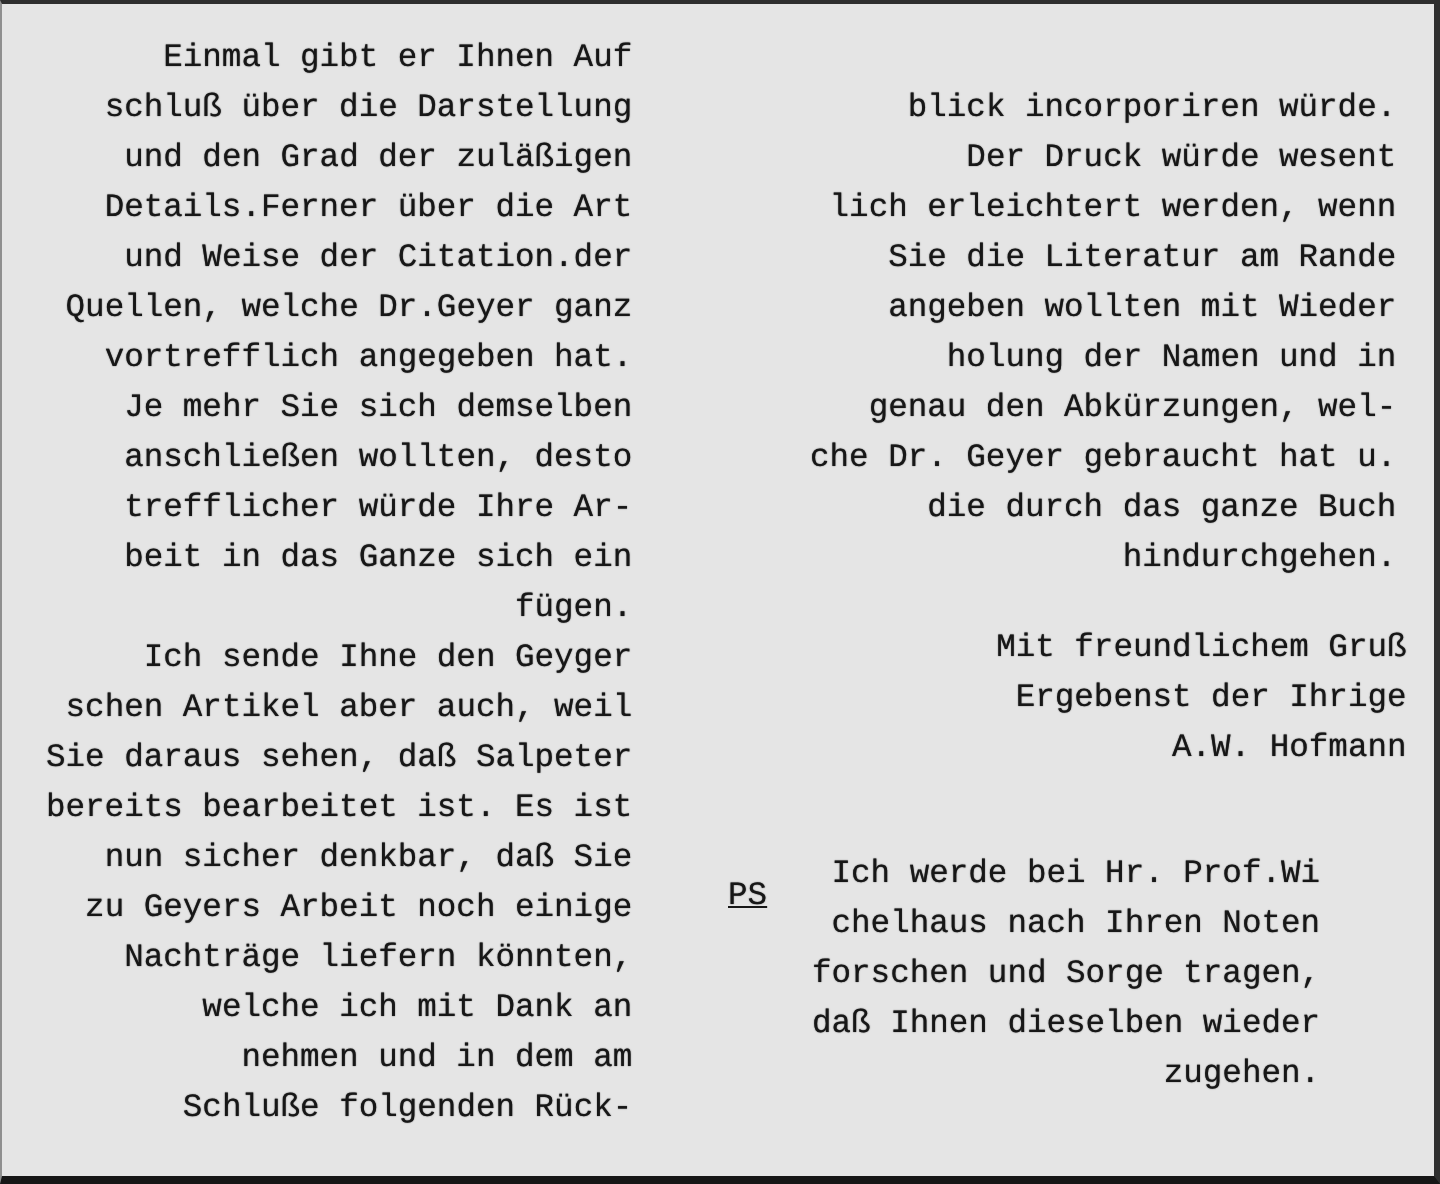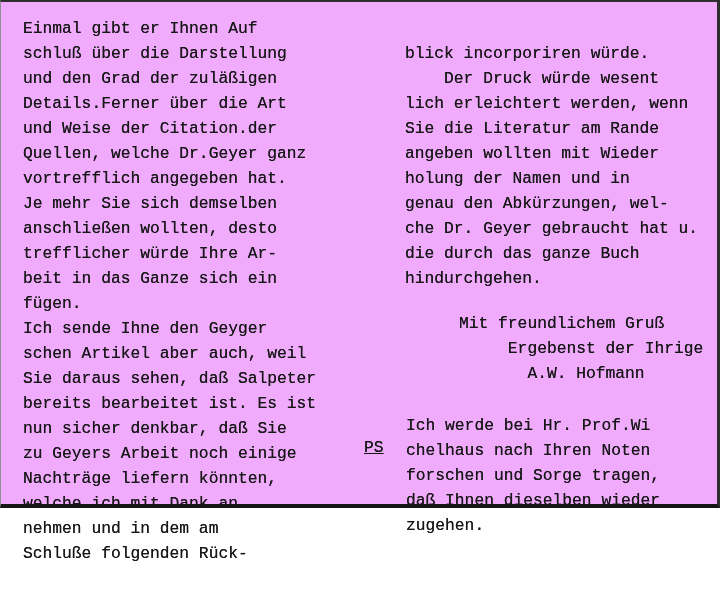--- a/index.html
+++ b/index.html
@@ -7,42 +7,43 @@
   body {
     width: 720px;
     height: 592px;
     overflow: hidden;
     background: #ffffff;
     font-family: "Liberation Mono", "DejaVu Sans Mono", monospace;
   }
   .page {
     position: relative;
     width: 720px;
-    height: 508px;
-    background: #f0abfc;
+    height: 592px;
+    background: #e5e5e5;
     border-top: 2px solid #2e2e2e;
     border-right: 3px solid #2e2e2e;
     border-bottom: 4px solid #161616;
     border-left: 1px solid #8f8f8f;
+    text-align: right;
   }
   .tw {
     position: absolute;
     margin: 0;
     font-family: "Liberation Mono", "DejaVu Sans Mono", monospace;
     font-size: 16.3px;
     line-height: 25px;
     color: #171717;
     white-space: pre;
     text-shadow: 0 0 0.6px rgba(20, 20, 20, 0.85);
   }
   .col-left   { left: 22px;  top: 14px;  }
   .col-right  { left: 404px; top: 39px;  }
   .closing    { left: 458px; top: 309px; }
   .ps-label   { left: 363px; top: 433px; text-decoration: underline; }
-  .ps-body    { left: 405px; top: 411px; }
+  .ps-body    { left: 405px; top: 422px; }
 </style>
 </head>
 <body>
 
 <div class="page">
   <pre class="tw col-left">Einmal gibt er Ihnen Auf
 schluß über die Darstellung
 und den Grad der zuläßigen
 Details.Ferner über die Art
 und Weise der Citation.der

